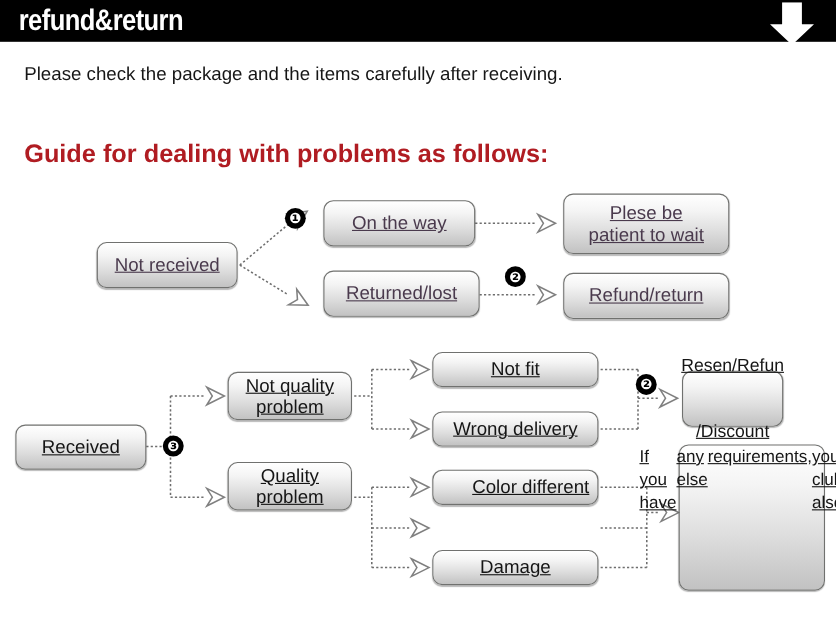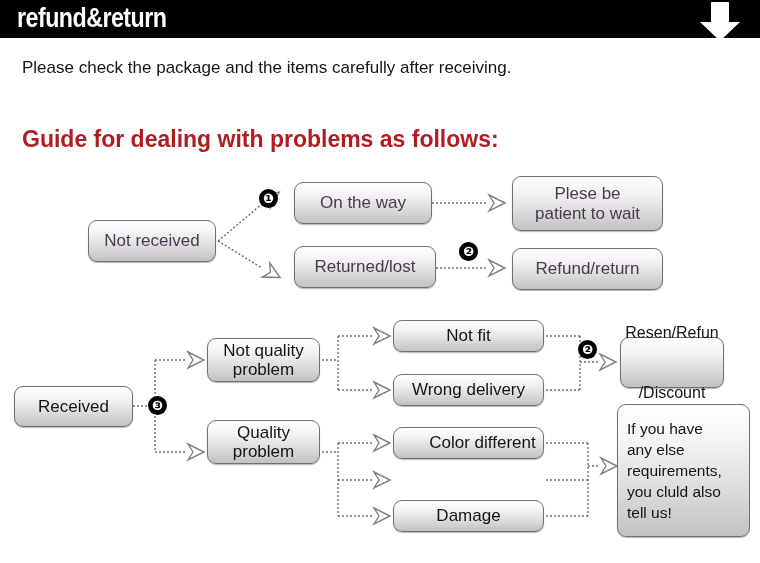--- a/index.html
+++ b/index.html
@@ -59,20 +59,21 @@
     background:linear-gradient(to bottom,#ffffff 0%,#f4f4f4 28%,#dedede 62%,#c2c2c2 100%);
     box-shadow:0 1px 1px rgba(0,0,0,0.28);
     display:flex;
     align-items:center;
     justify-content:center;
     text-align:center;
     font-size:17px;
     color:#151515;
     line-height:1.12;
     padding:0 4px;
+    text-decoration:underline;
   }
   .node.purple{color:#4a3a4d;}
   .node.leftalign{
     justify-content:flex-start;
     text-align:left;
     padding-left:9px;
     line-height:1.36;
   }
 
   
@@ -207,26 +208,26 @@
 
   <div class="node" style="left:393px;top:320px;width:151px;height:32px;">Not fit</div>
 
   <div class="node" style="left:393px;top:374px;width:151px;height:32px;">Wrong delivery</div>
 
   <div class="node" style="left:393px;top:427px;width:151px;height:32px;padding-left:32px;">Color different</div>
 
 
   <div class="node" style="left:393px;top:500px;width:151px;height:32px;">Damage</div>
 
-  <div class="node" style="left:620px;top:337px;width:104px;height:51px;flex-direction:column;font-size:16px;gap:42px;">
+  <div class="node" style="left:620px;top:337px;width:92px;height:51px;flex-direction:column;font-size:16px;gap:42px;">
     <span>Resen/Refun</span>
     <span>/Discount</span>
   </div>
 
-  <div class="node leftalign" style="left:617px;top:404px;width:133px;height:133px;flex-direction:column;align-items:flex-start;justify-content:center;font-size:15.5px;">
+  <div class="node leftalign" style="left:617px;top:404px;width:133px;height:133px;flex-direction:row;align-items:flex-start;justify-content:center;font-size:15.5px;">
     <span>If you have</span>
     <span>any else</span>
     <span>requirements,</span>
     <span>you cluld also</span>
     <span>tell us!</span>
   </div>
 
   <div class="step-num" style="left:148px;top:396px;">❸</div>
   <div class="step-num" style="left:578px;top:340px;">❷</div>
 

